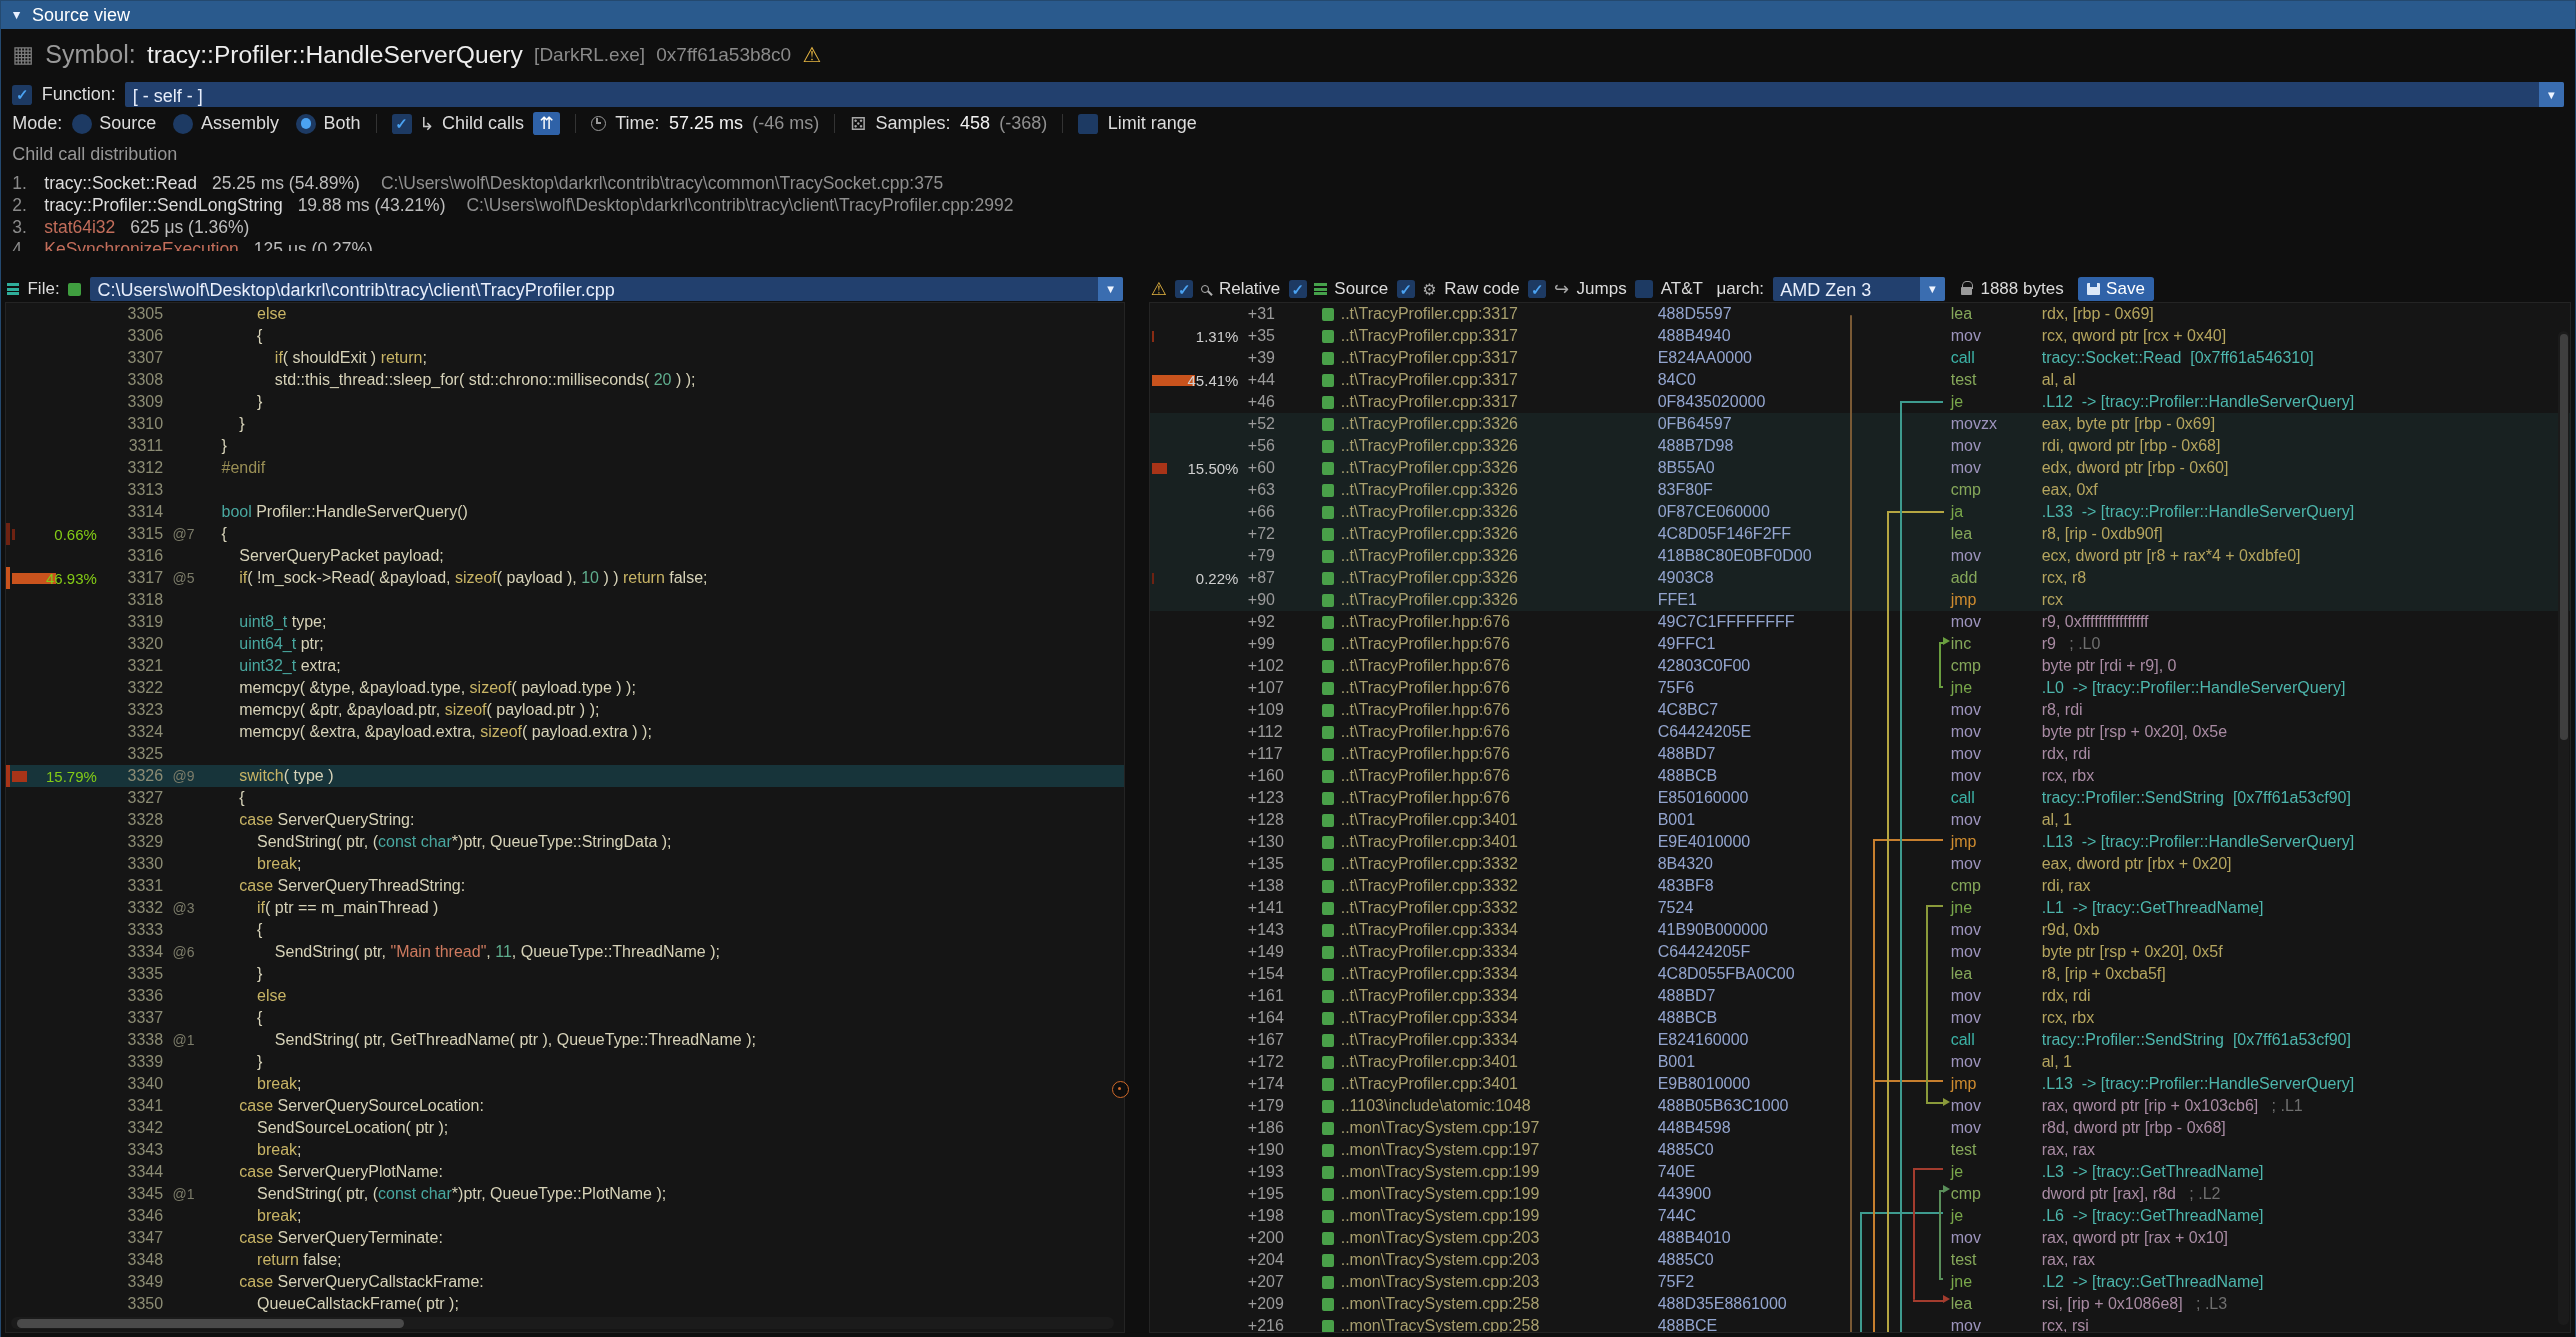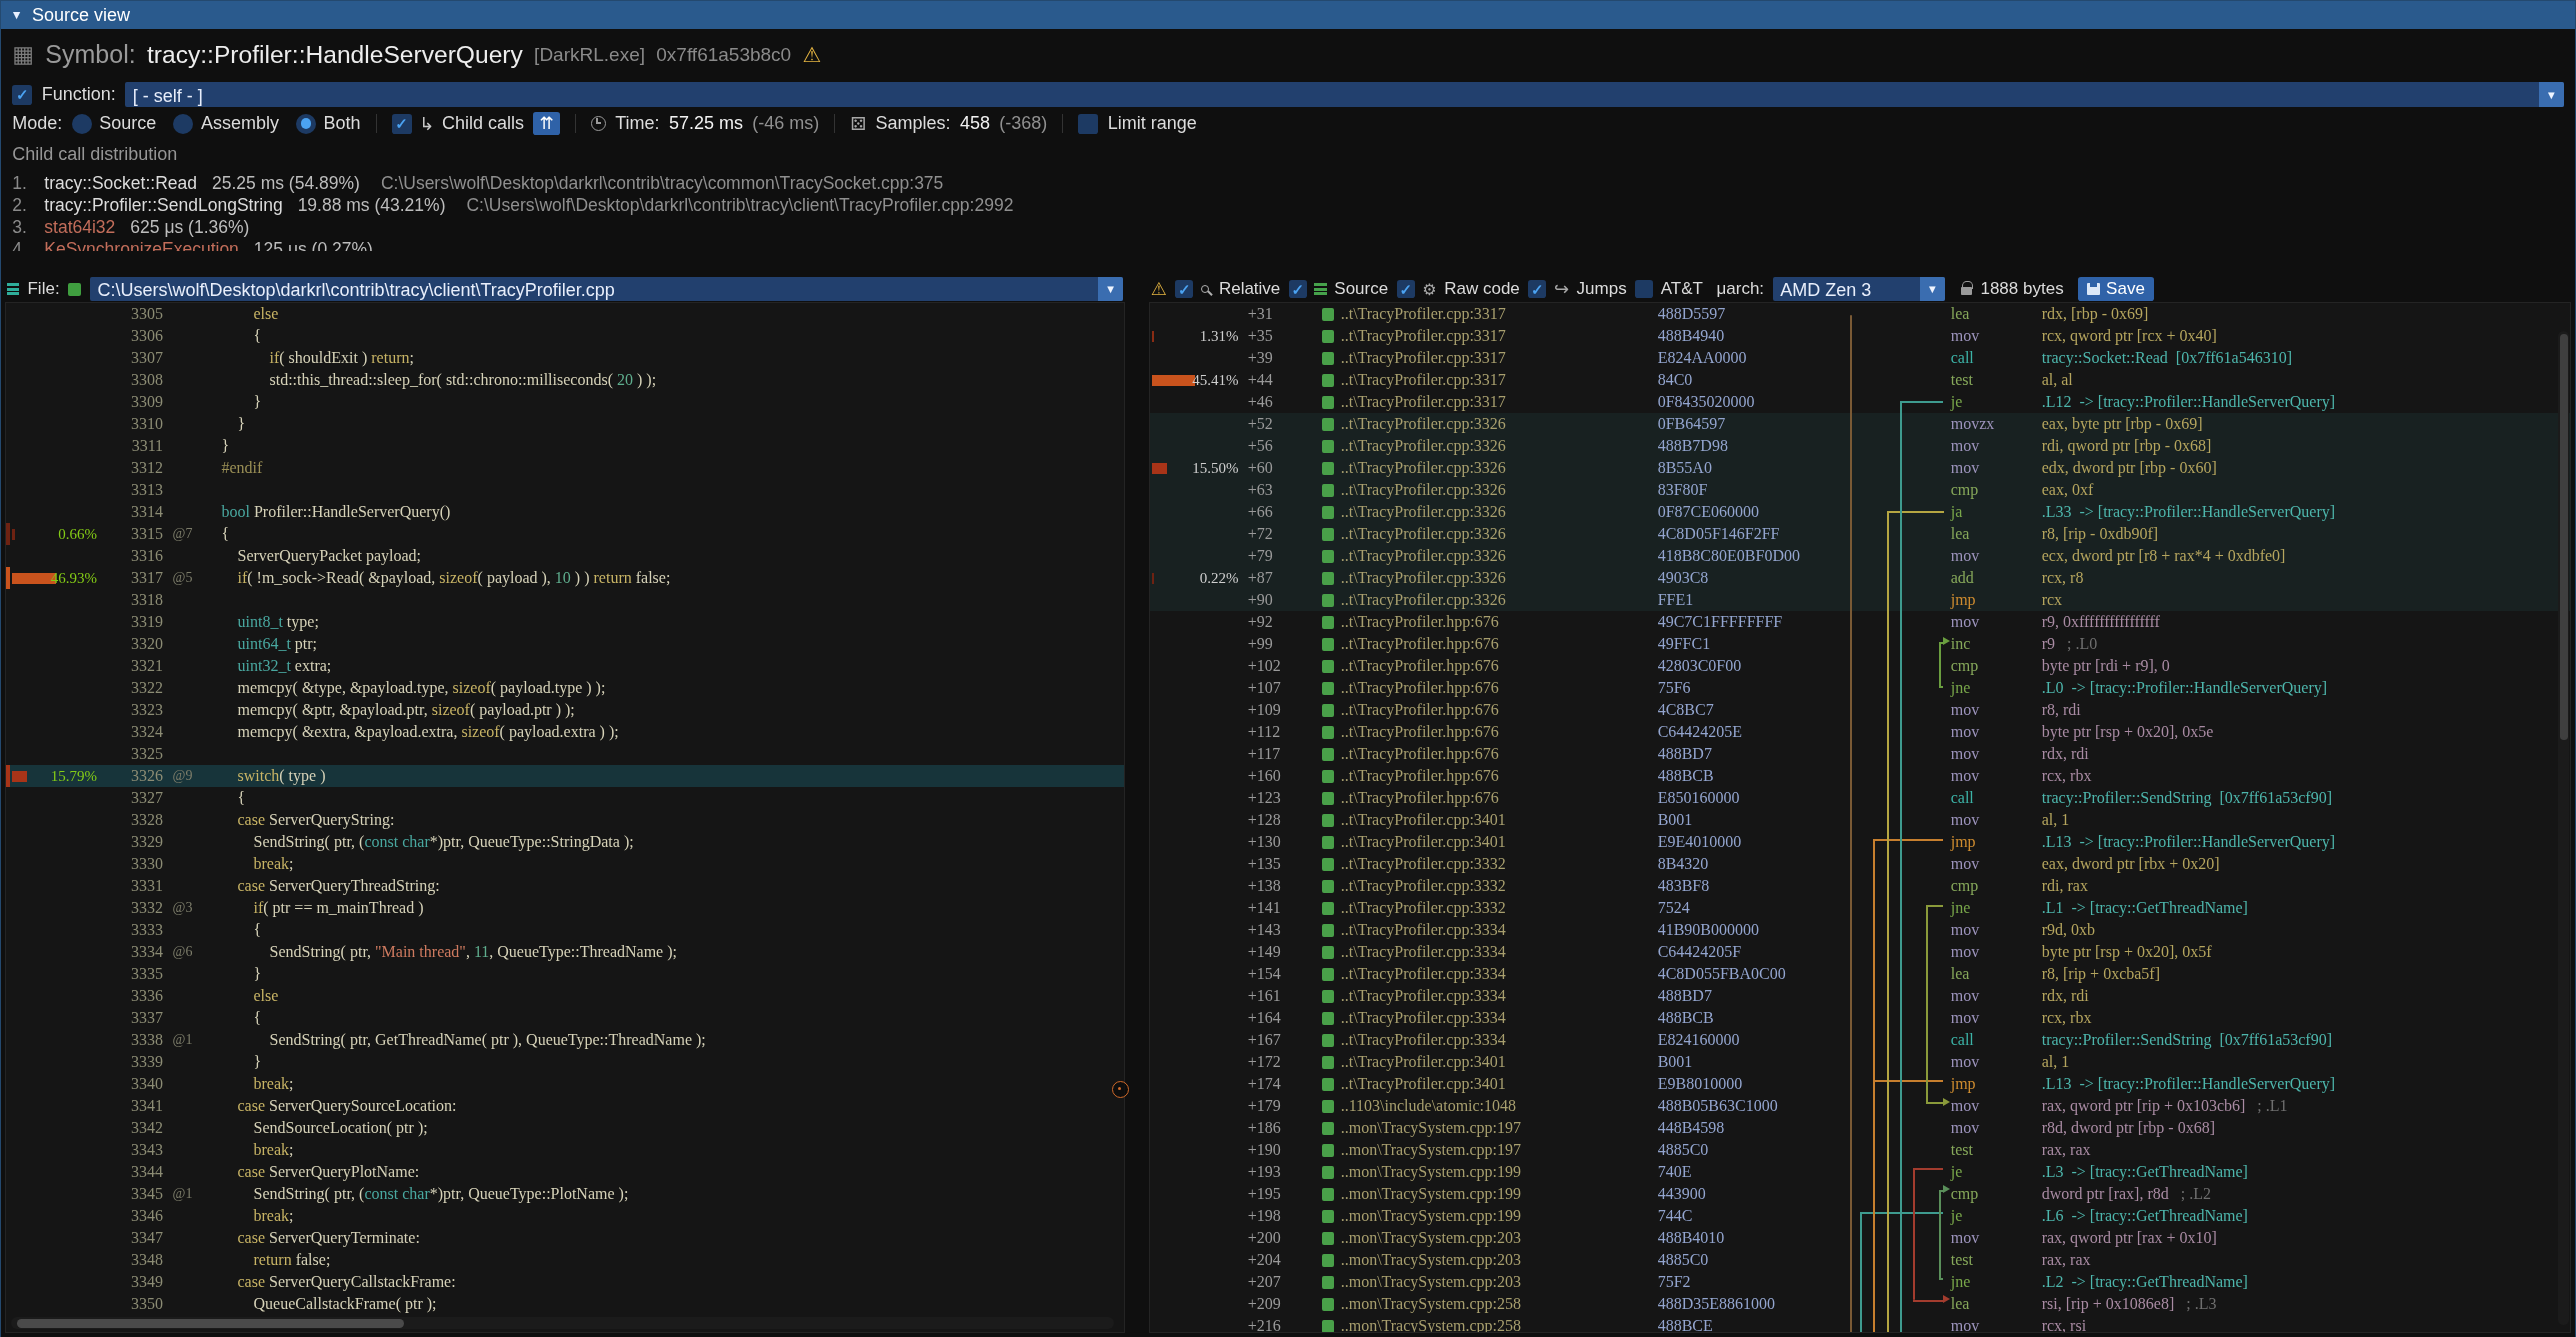--- a/index.html
+++ b/index.html
@@ -37,21 +37,21 @@
 .ccd-i{width:32px;color:#8a8a8a}
 .ccd-name{color:#dcdcdc}
 .ccd-name.red{color:#c26d5a}
 .ccd-time{color:#bdbdbd;margin-left:15px}
 .ccd-path{color:#8f8f8f;margin-left:21px}
 .panes{flex:1;display:flex;padding:0 3.8px 3.8px 3.8px;gap:24px;min-height:0}
 .left-pane{width:1120px;flex:none;display:flex;flex-direction:column;position:relative}
 .right-pane{flex:1;display:flex;flex-direction:column;position:relative;min-width:0}
 .pane-bar{height:26.4px;display:flex;align-items:center;gap:8.5px;font-size:17px;padding:0 1.9px;flex:none}
 .file-combo{flex:1}
-.codebg{flex:1;background:#151515;border:0.9px solid #242424;position:relative;overflow:hidden;font-family:Liberation Serif, serif;font-size:16px}
+.codebg{flex:1;background:#151515;border:0.9px solid #242424;position:relative;overflow:hidden;font-family:Liberation Sans, sans-serif;font-size:16px}
 
 .src-row{height:22px;display:flex;align-items:center;white-space:pre}
 .src-row.hl{background:#17343a}
 .src-tick{width:4.7px;height:100%;flex:none}
 .src-pct{width:94px;flex:none;position:relative;text-align:right;padding-right:7.6px;color:#84cc16;font-size:15px}
 .src-pct i,.a-pct i{position:absolute;left:1.9px;top:2.8px;bottom:2.8px;display:block}
 .src-pct b,.a-pct b{position:relative}
 .src-no{width:68px;flex:none;text-align:right;color:#8c8c74;padding-right:9.4px}
 .src-badge{width:49px;flex:none;color:#7d7d6a;font-size:14px}
 .src-code{flex:1;overflow:hidden;color:#d6d2b8}

